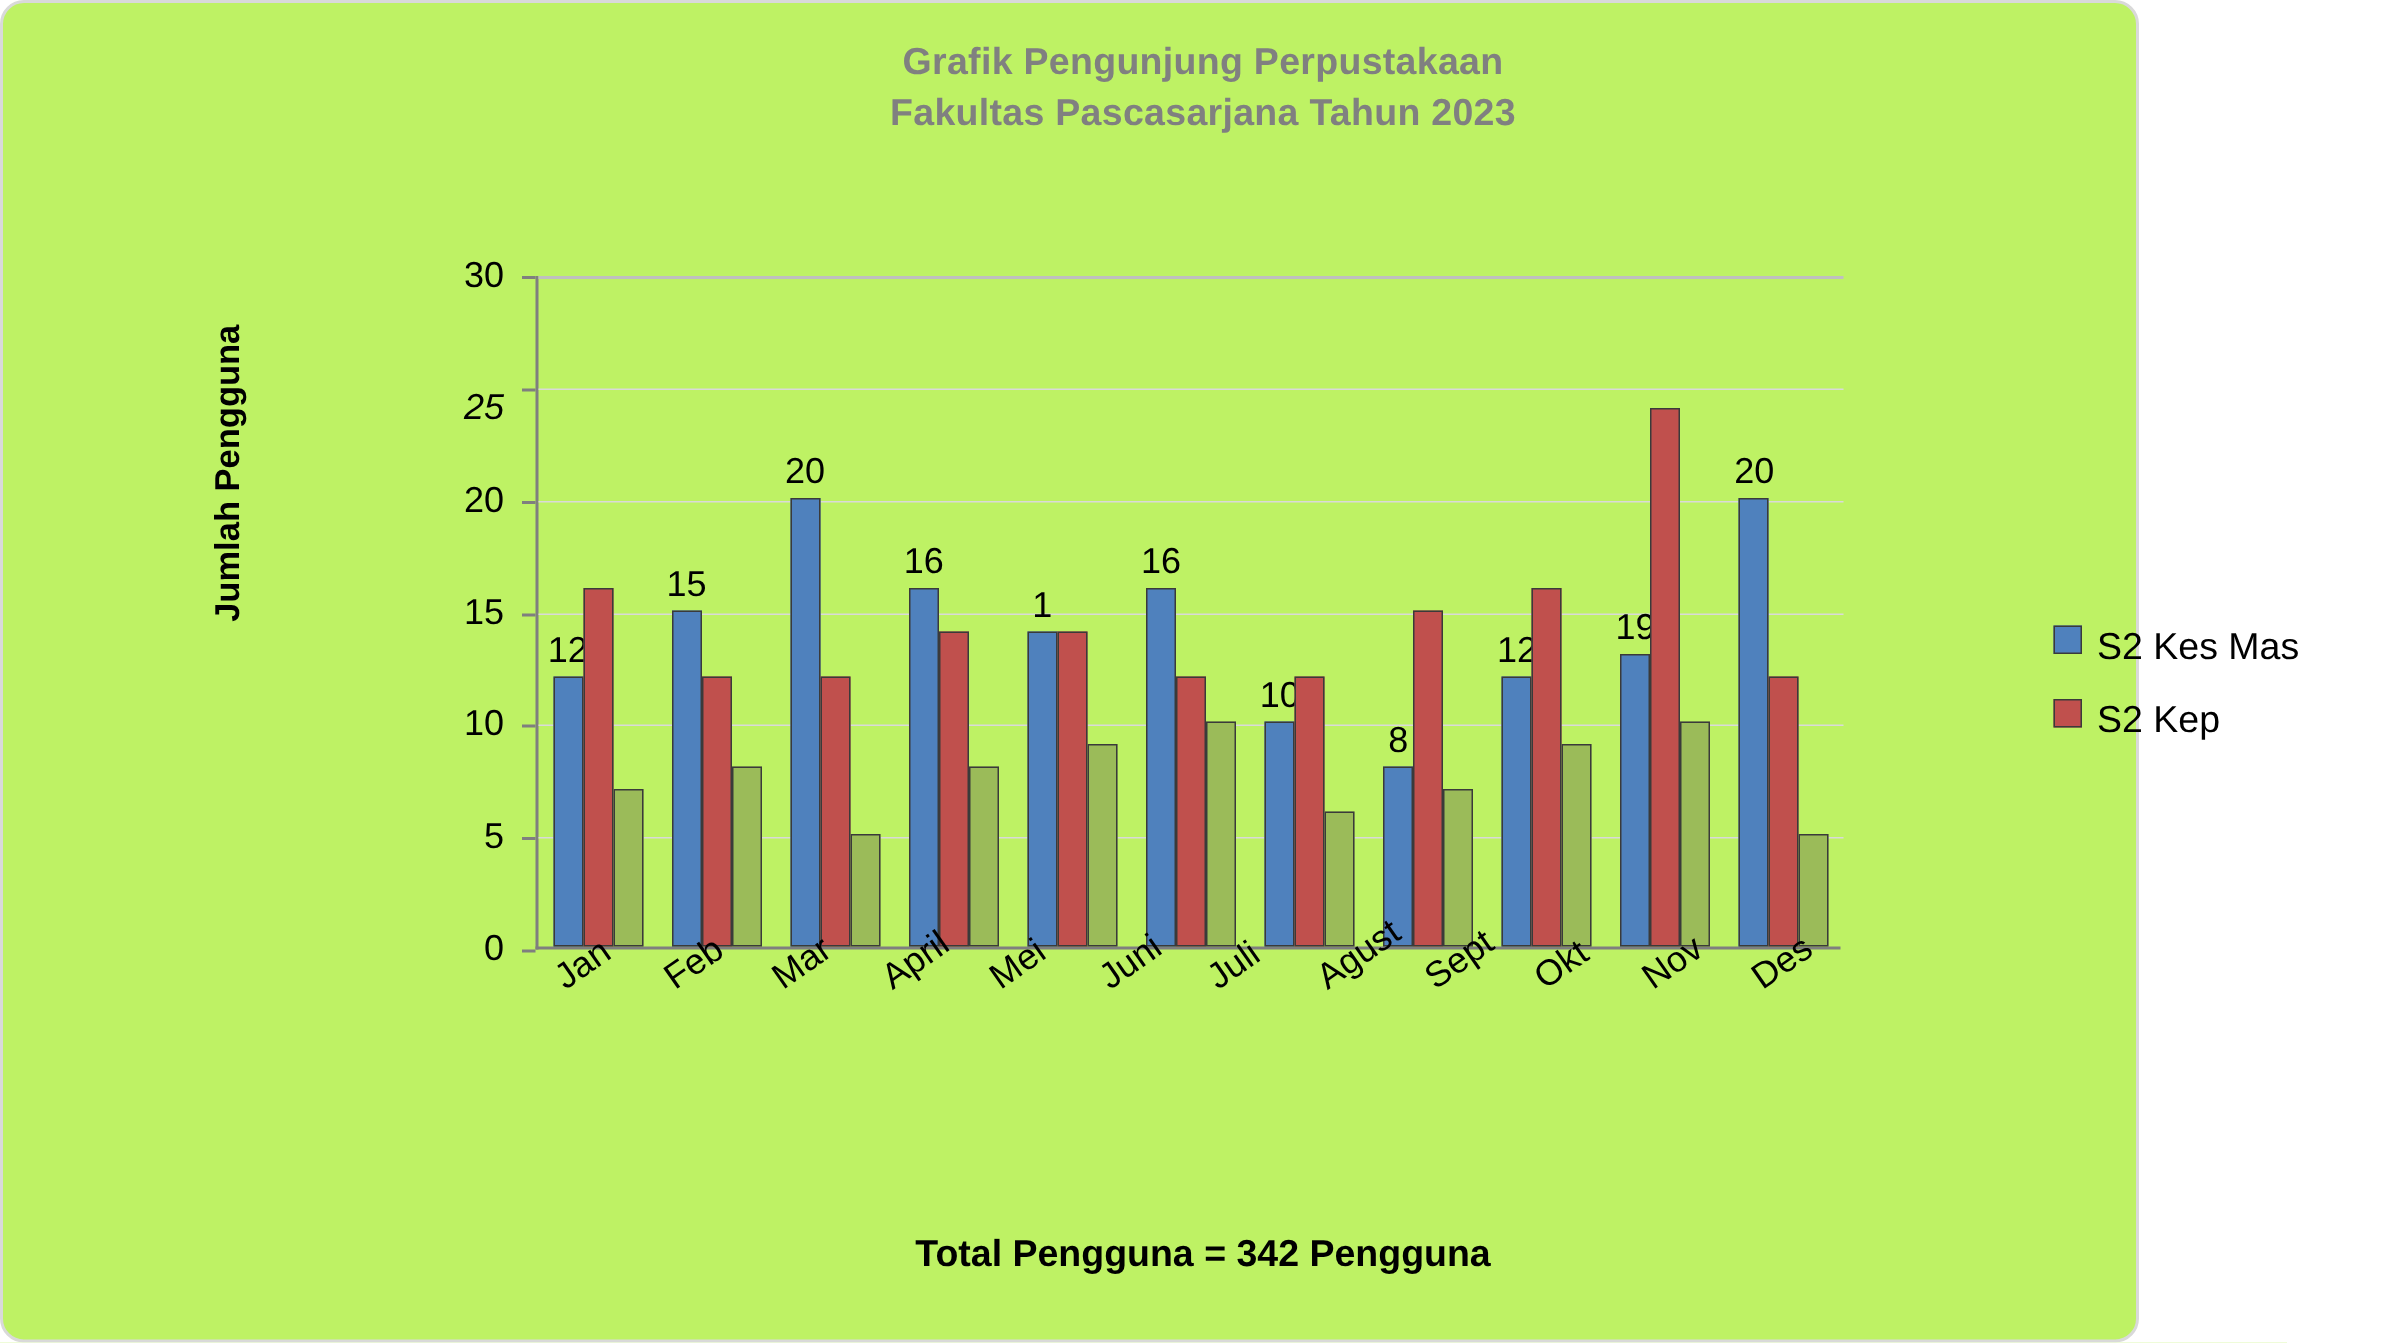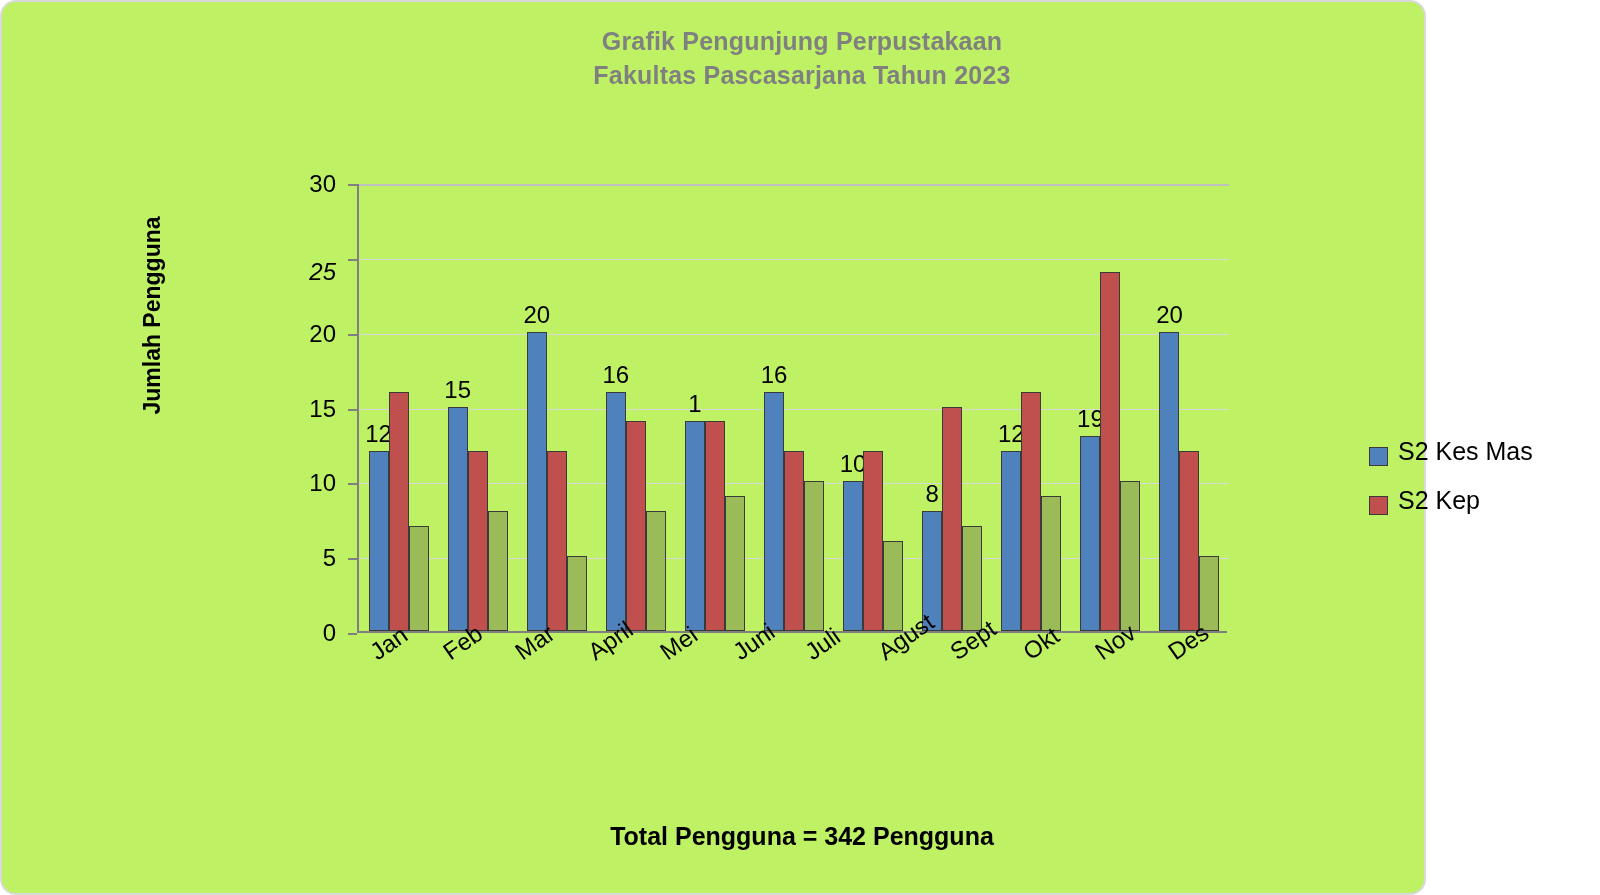--- a/index.html
+++ b/index.html
@@ -172,21 +172,21 @@
 
   
   .legend {
     position: absolute;
     left: 1367px;
     top: 415px;
     width: 220px;
   }
   .legend-row {
     display: flex;
-    align-items: flex-end;
+    align-items: flex-start;
     height: 49px;
   }
   .legend-swatch {
     width: 19px;
     height: 19px;
     border: 1px solid #3a3a3a;
     box-sizing: border-box;
     margin-right: 10px;
     flex: none;
   }

